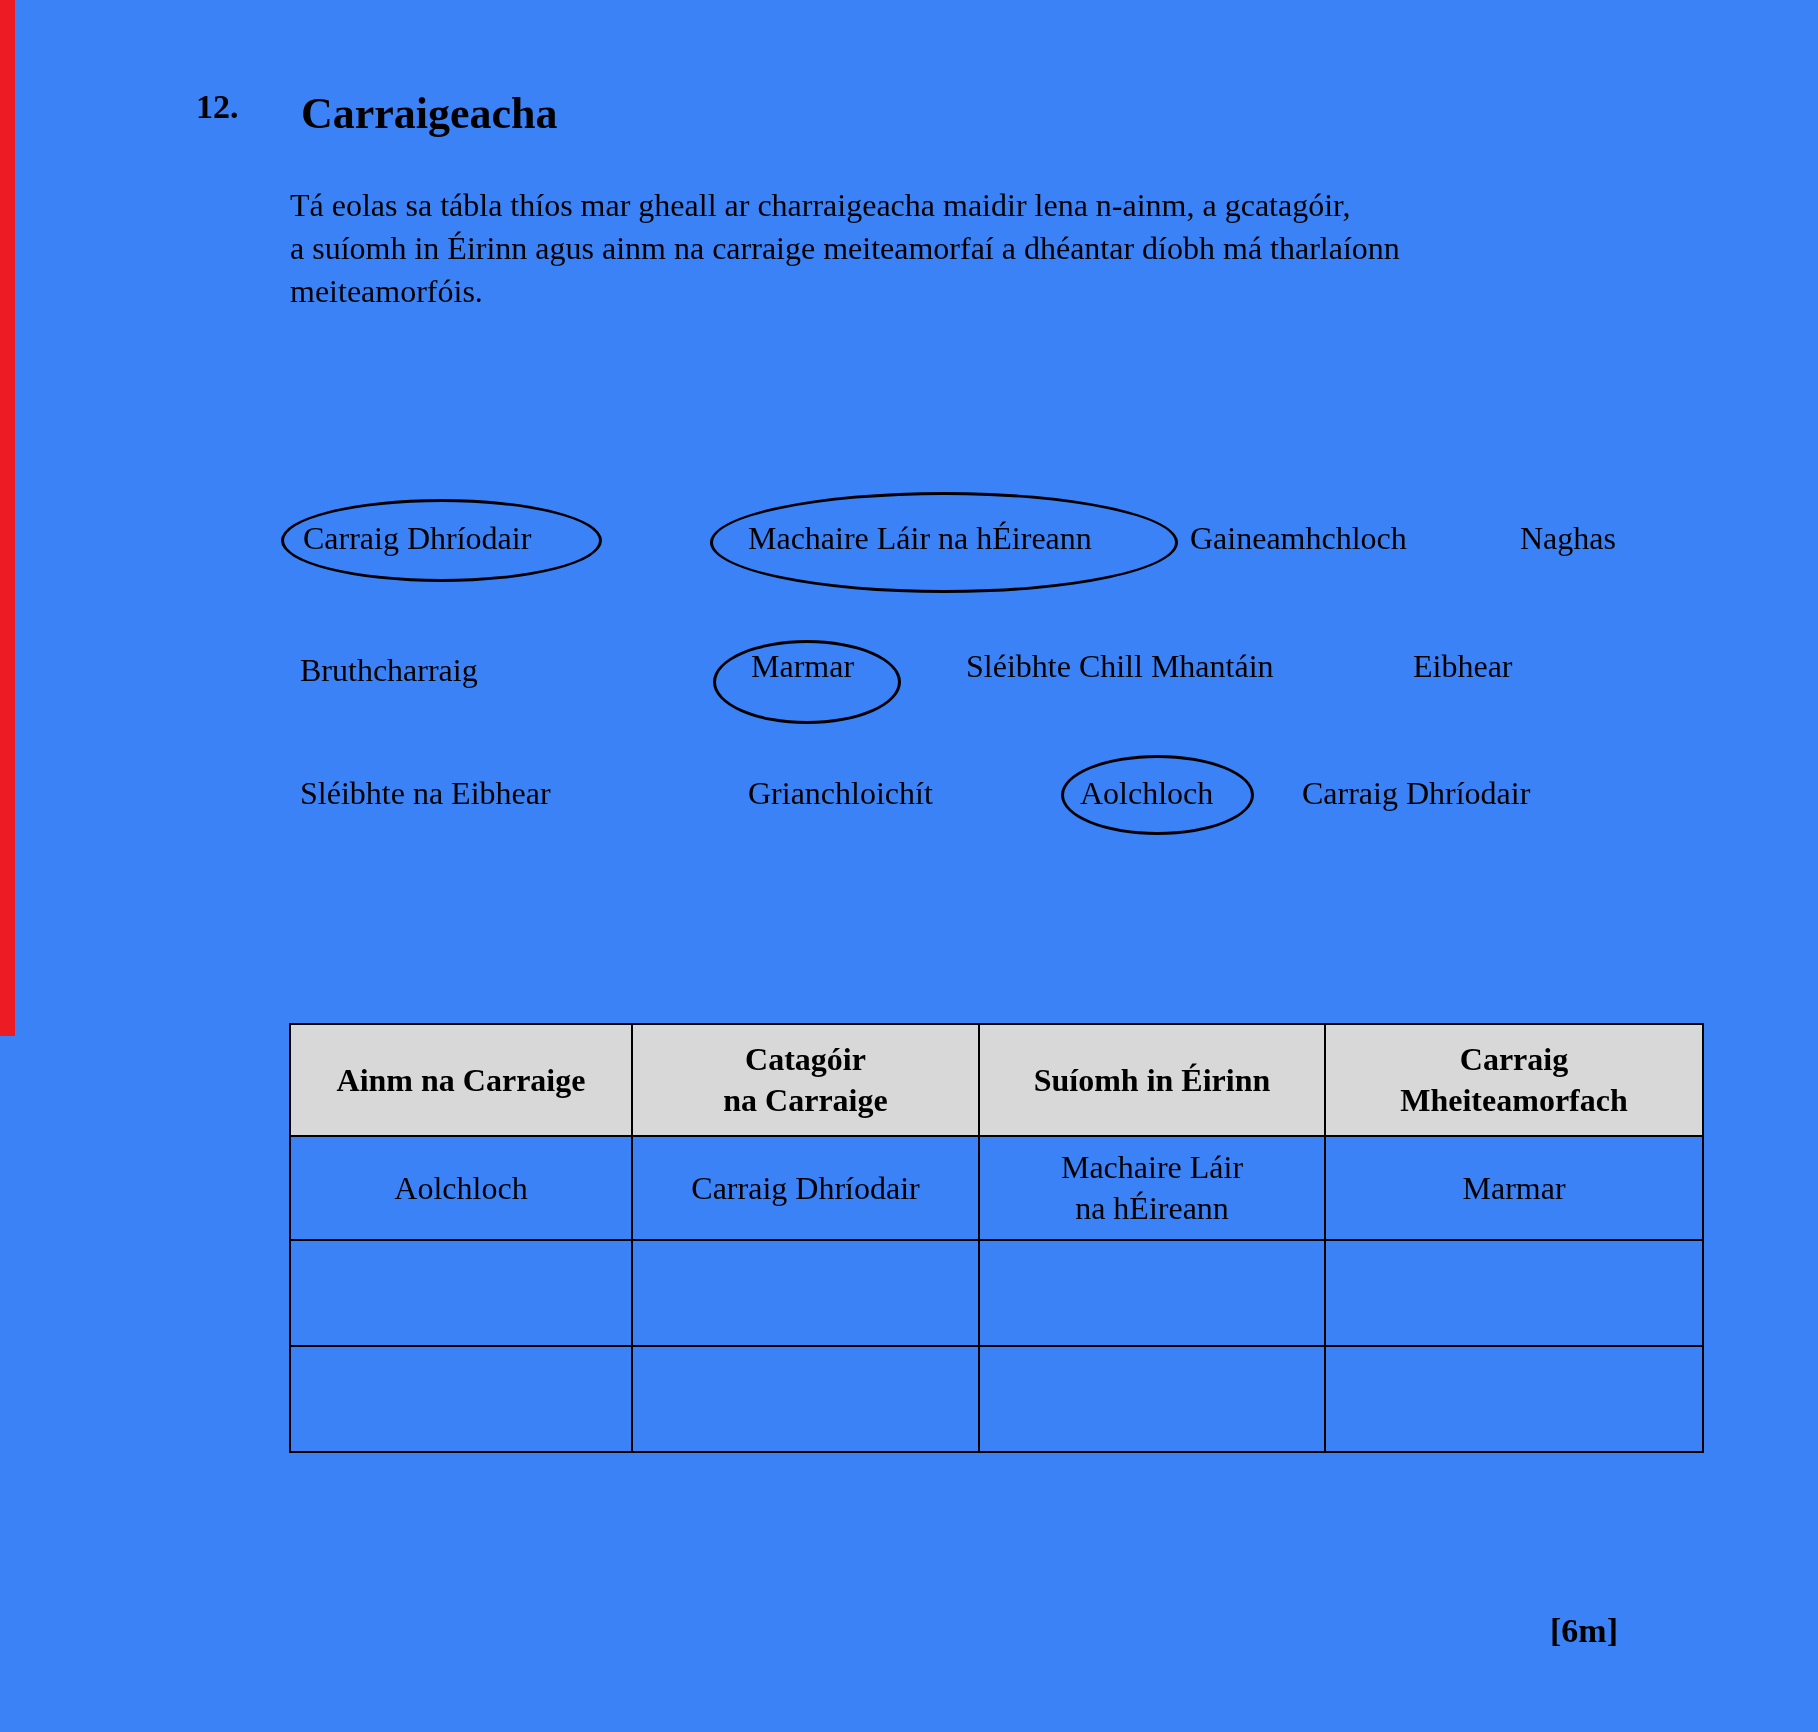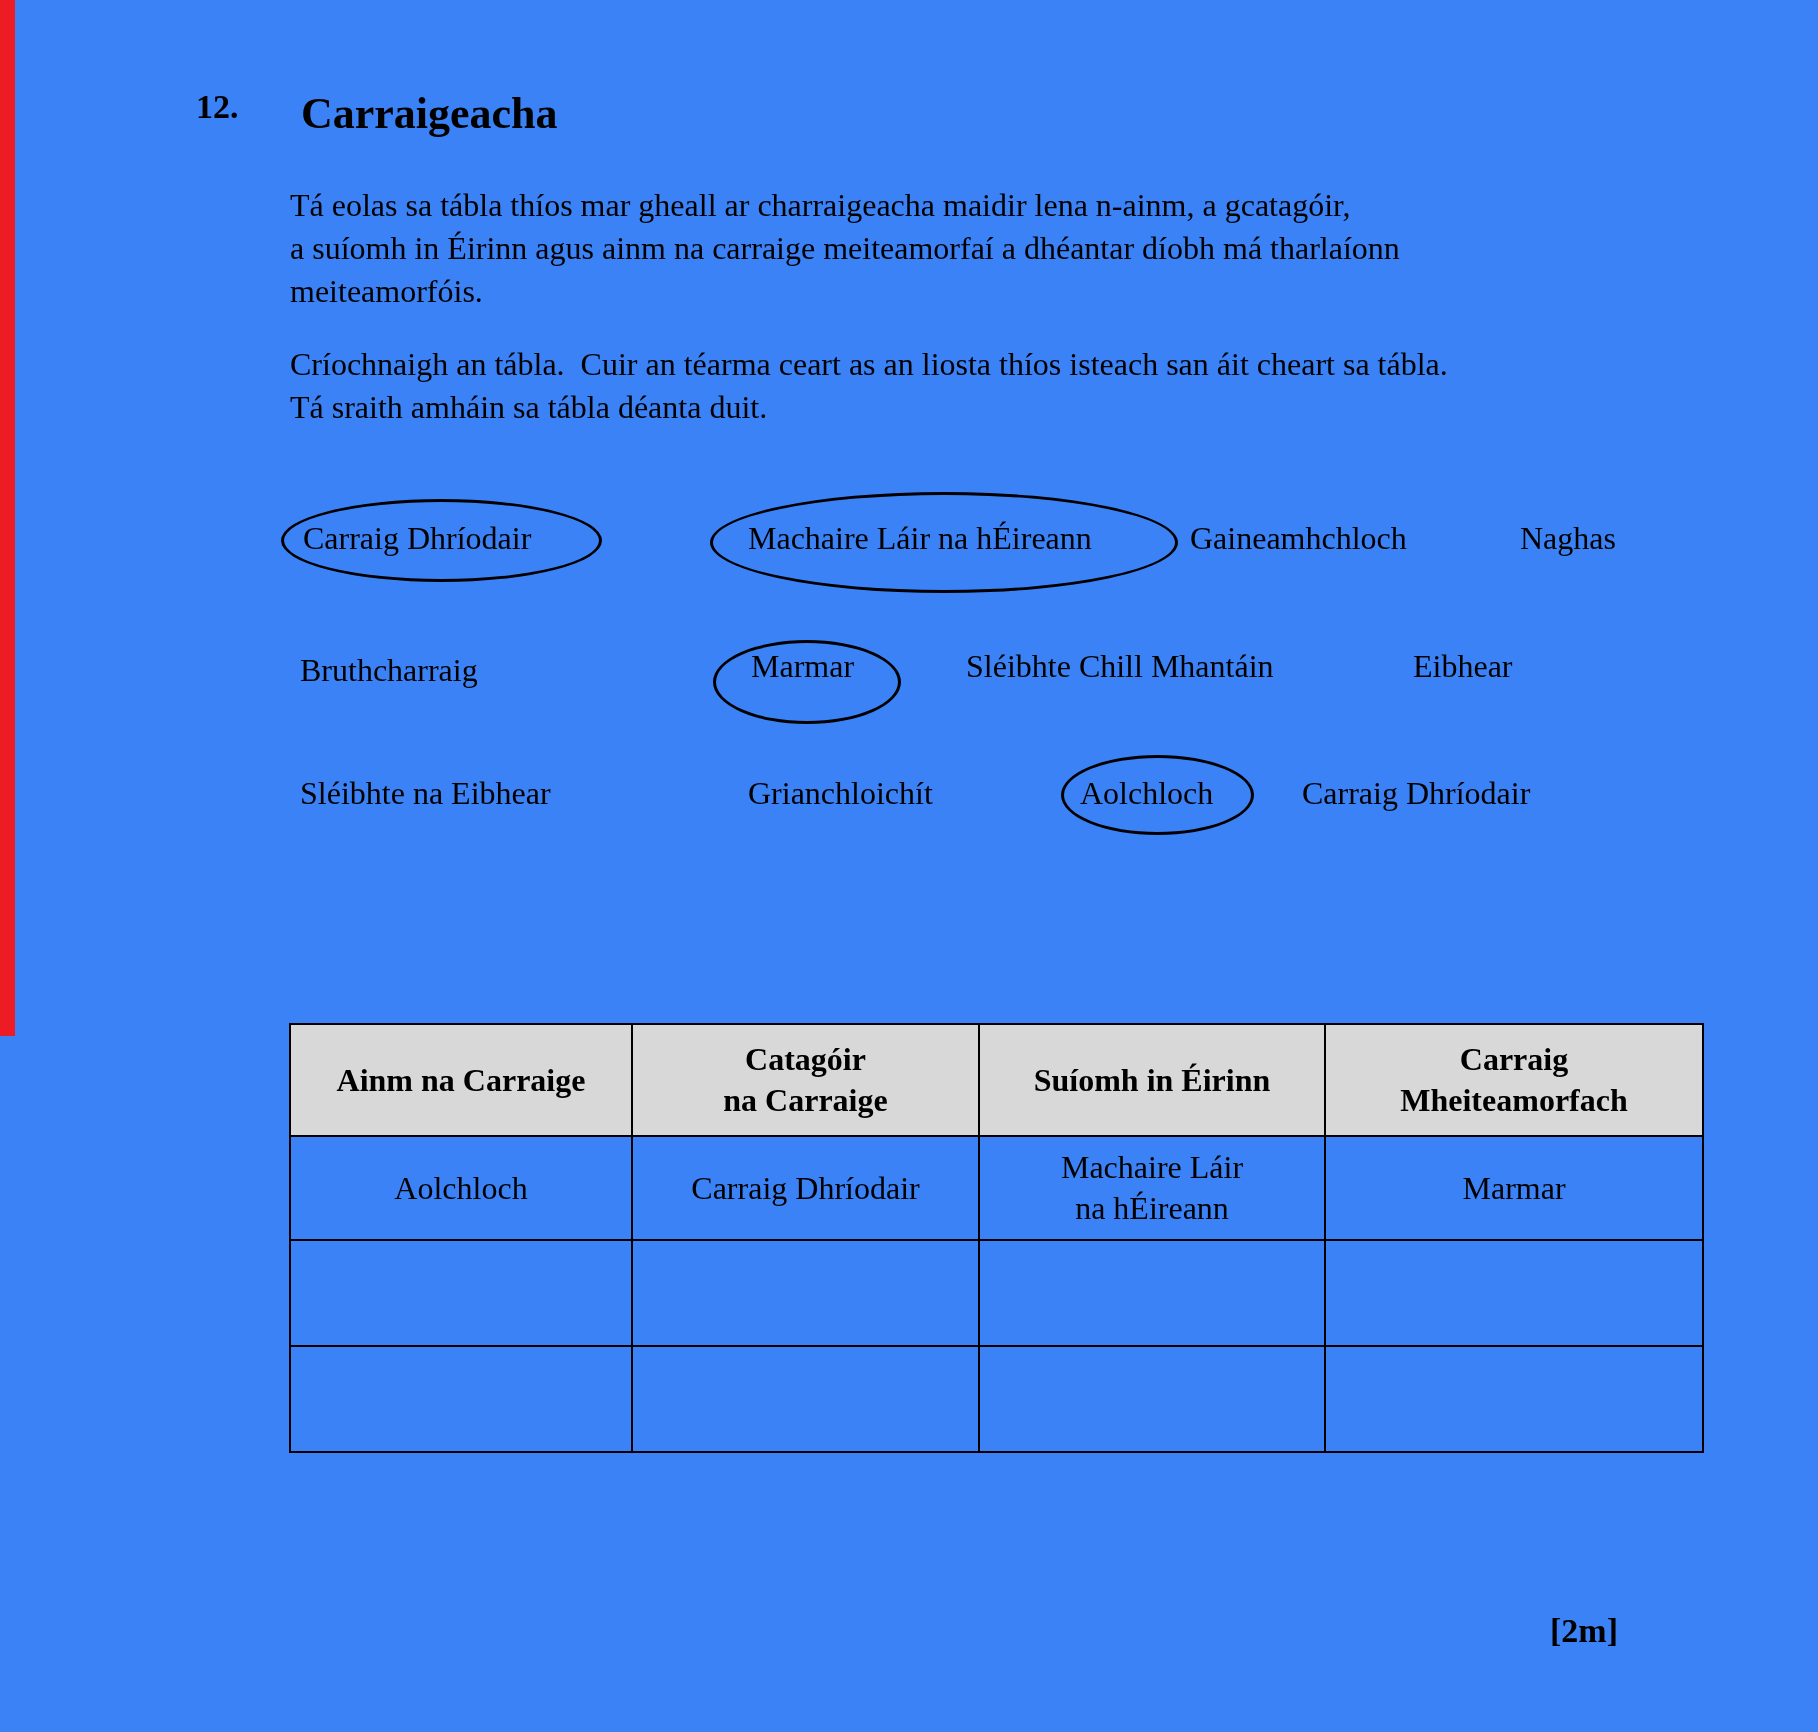--- a/index.html
+++ b/index.html
@@ -85,22 +85,20 @@
 <div class="page">
 
   <div class="red-edge"></div>
 
   <span class="q-number">12.</span>
   <span class="q-title">Carraigeacha</span>
 
   <div class="para intro">Tá eolas sa tábla thíos mar gheall ar charraigeacha maidir lena n-ainm, a gcatagóir,
 a suíomh in Éirinn agus ainm na carraige meiteamorfaí a dhéantar díobh má tharlaíonn
 meiteamorfóis.</div>
-  <div class="para instr">Críochnaigh an tábla.  Cuir an téarma ceart as an liosta thíos isteach san áit cheart sa tábla.
-Tá sraith amháin sa tábla déanta duit.</div>
 
   <div class="oval oval-1"></div>
   <div class="oval oval-2"></div>
   <span class="wb-item" style="left:303px; top:519px;">Carraig Dhríodair</span>
   <span class="wb-item" style="left:748px; top:519px;">Machaire Láir na hÉireann</span>
   <span class="wb-item" style="left:1190px; top:519px;">Gaineamhchloch</span>
   <span class="wb-item" style="left:1520px; top:519px;">Naghas</span>
 
   <div class="oval oval-3"></div>
   <span class="wb-item" style="left:300px; top:651px;">Bruthcharraig</span>
@@ -145,15 +143,15 @@
       </tr>
       <tr style="height:106px;">
         <td></td>
         <td></td>
         <td></td>
         <td></td>
       </tr>
     </tbody>
   </table>
 
-  <span class="marks">[2m]</span>
+  <span class="marks">[6m]</span>
 
 </div>
 
 </body></html>

